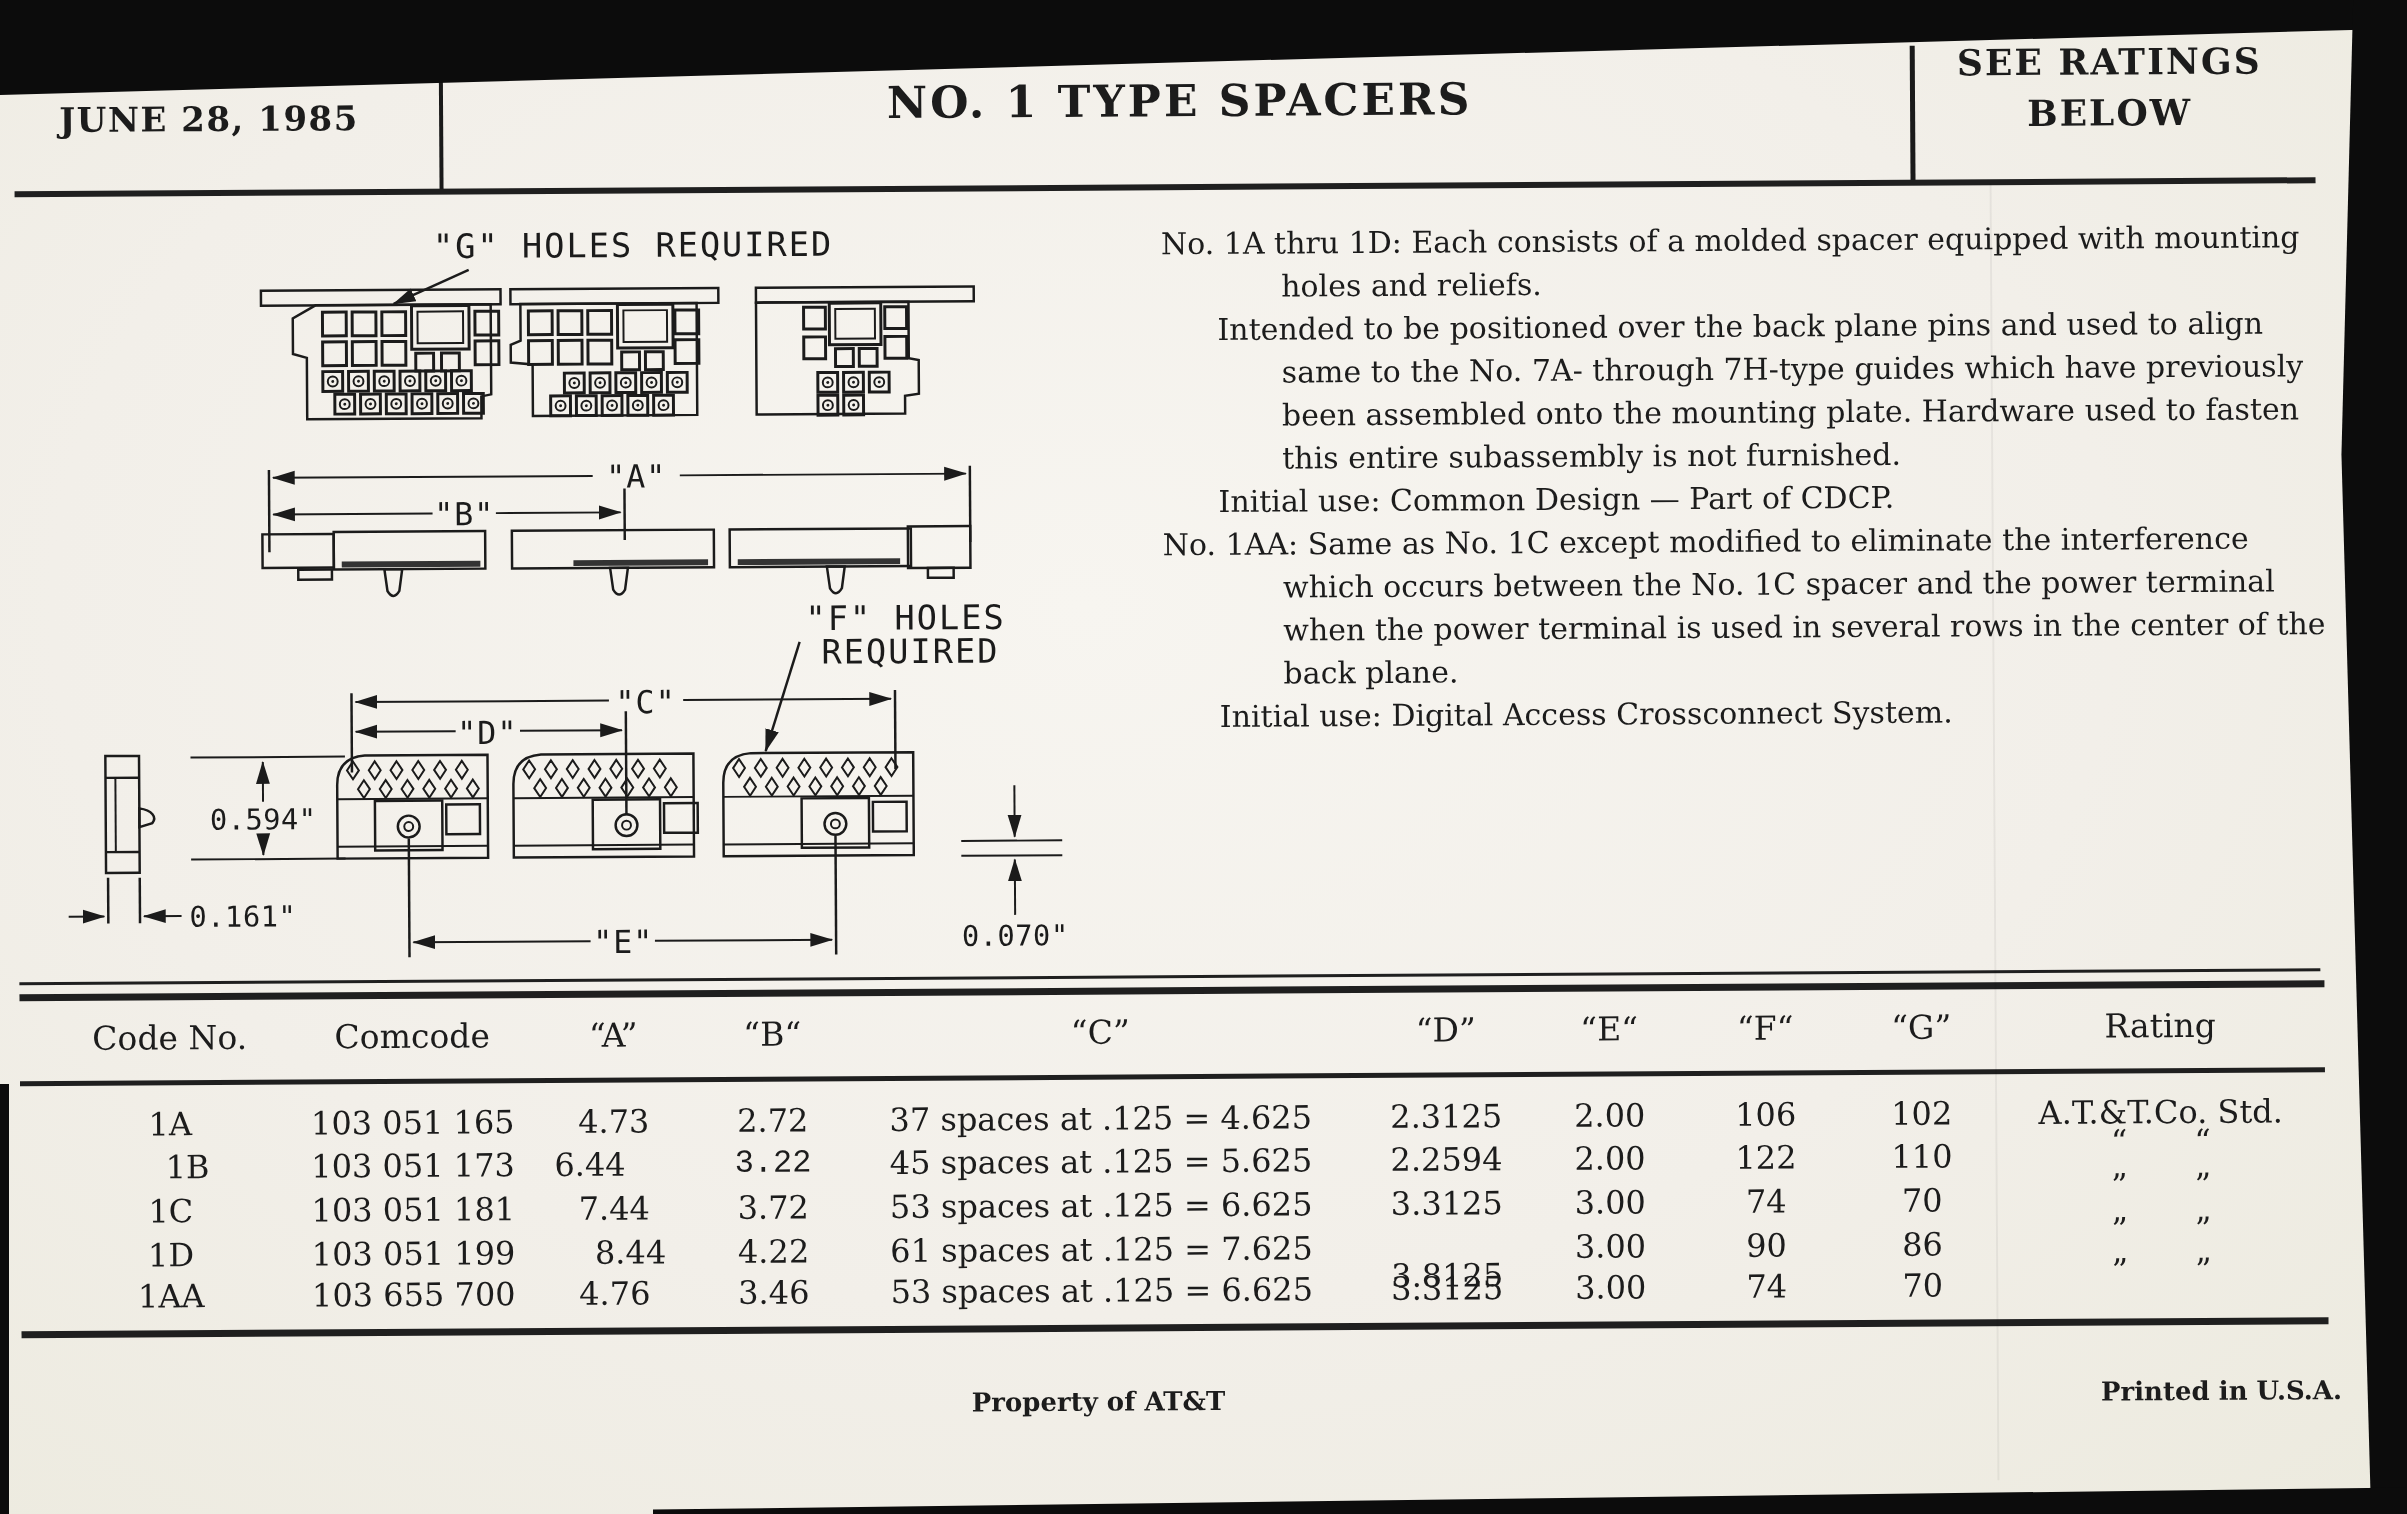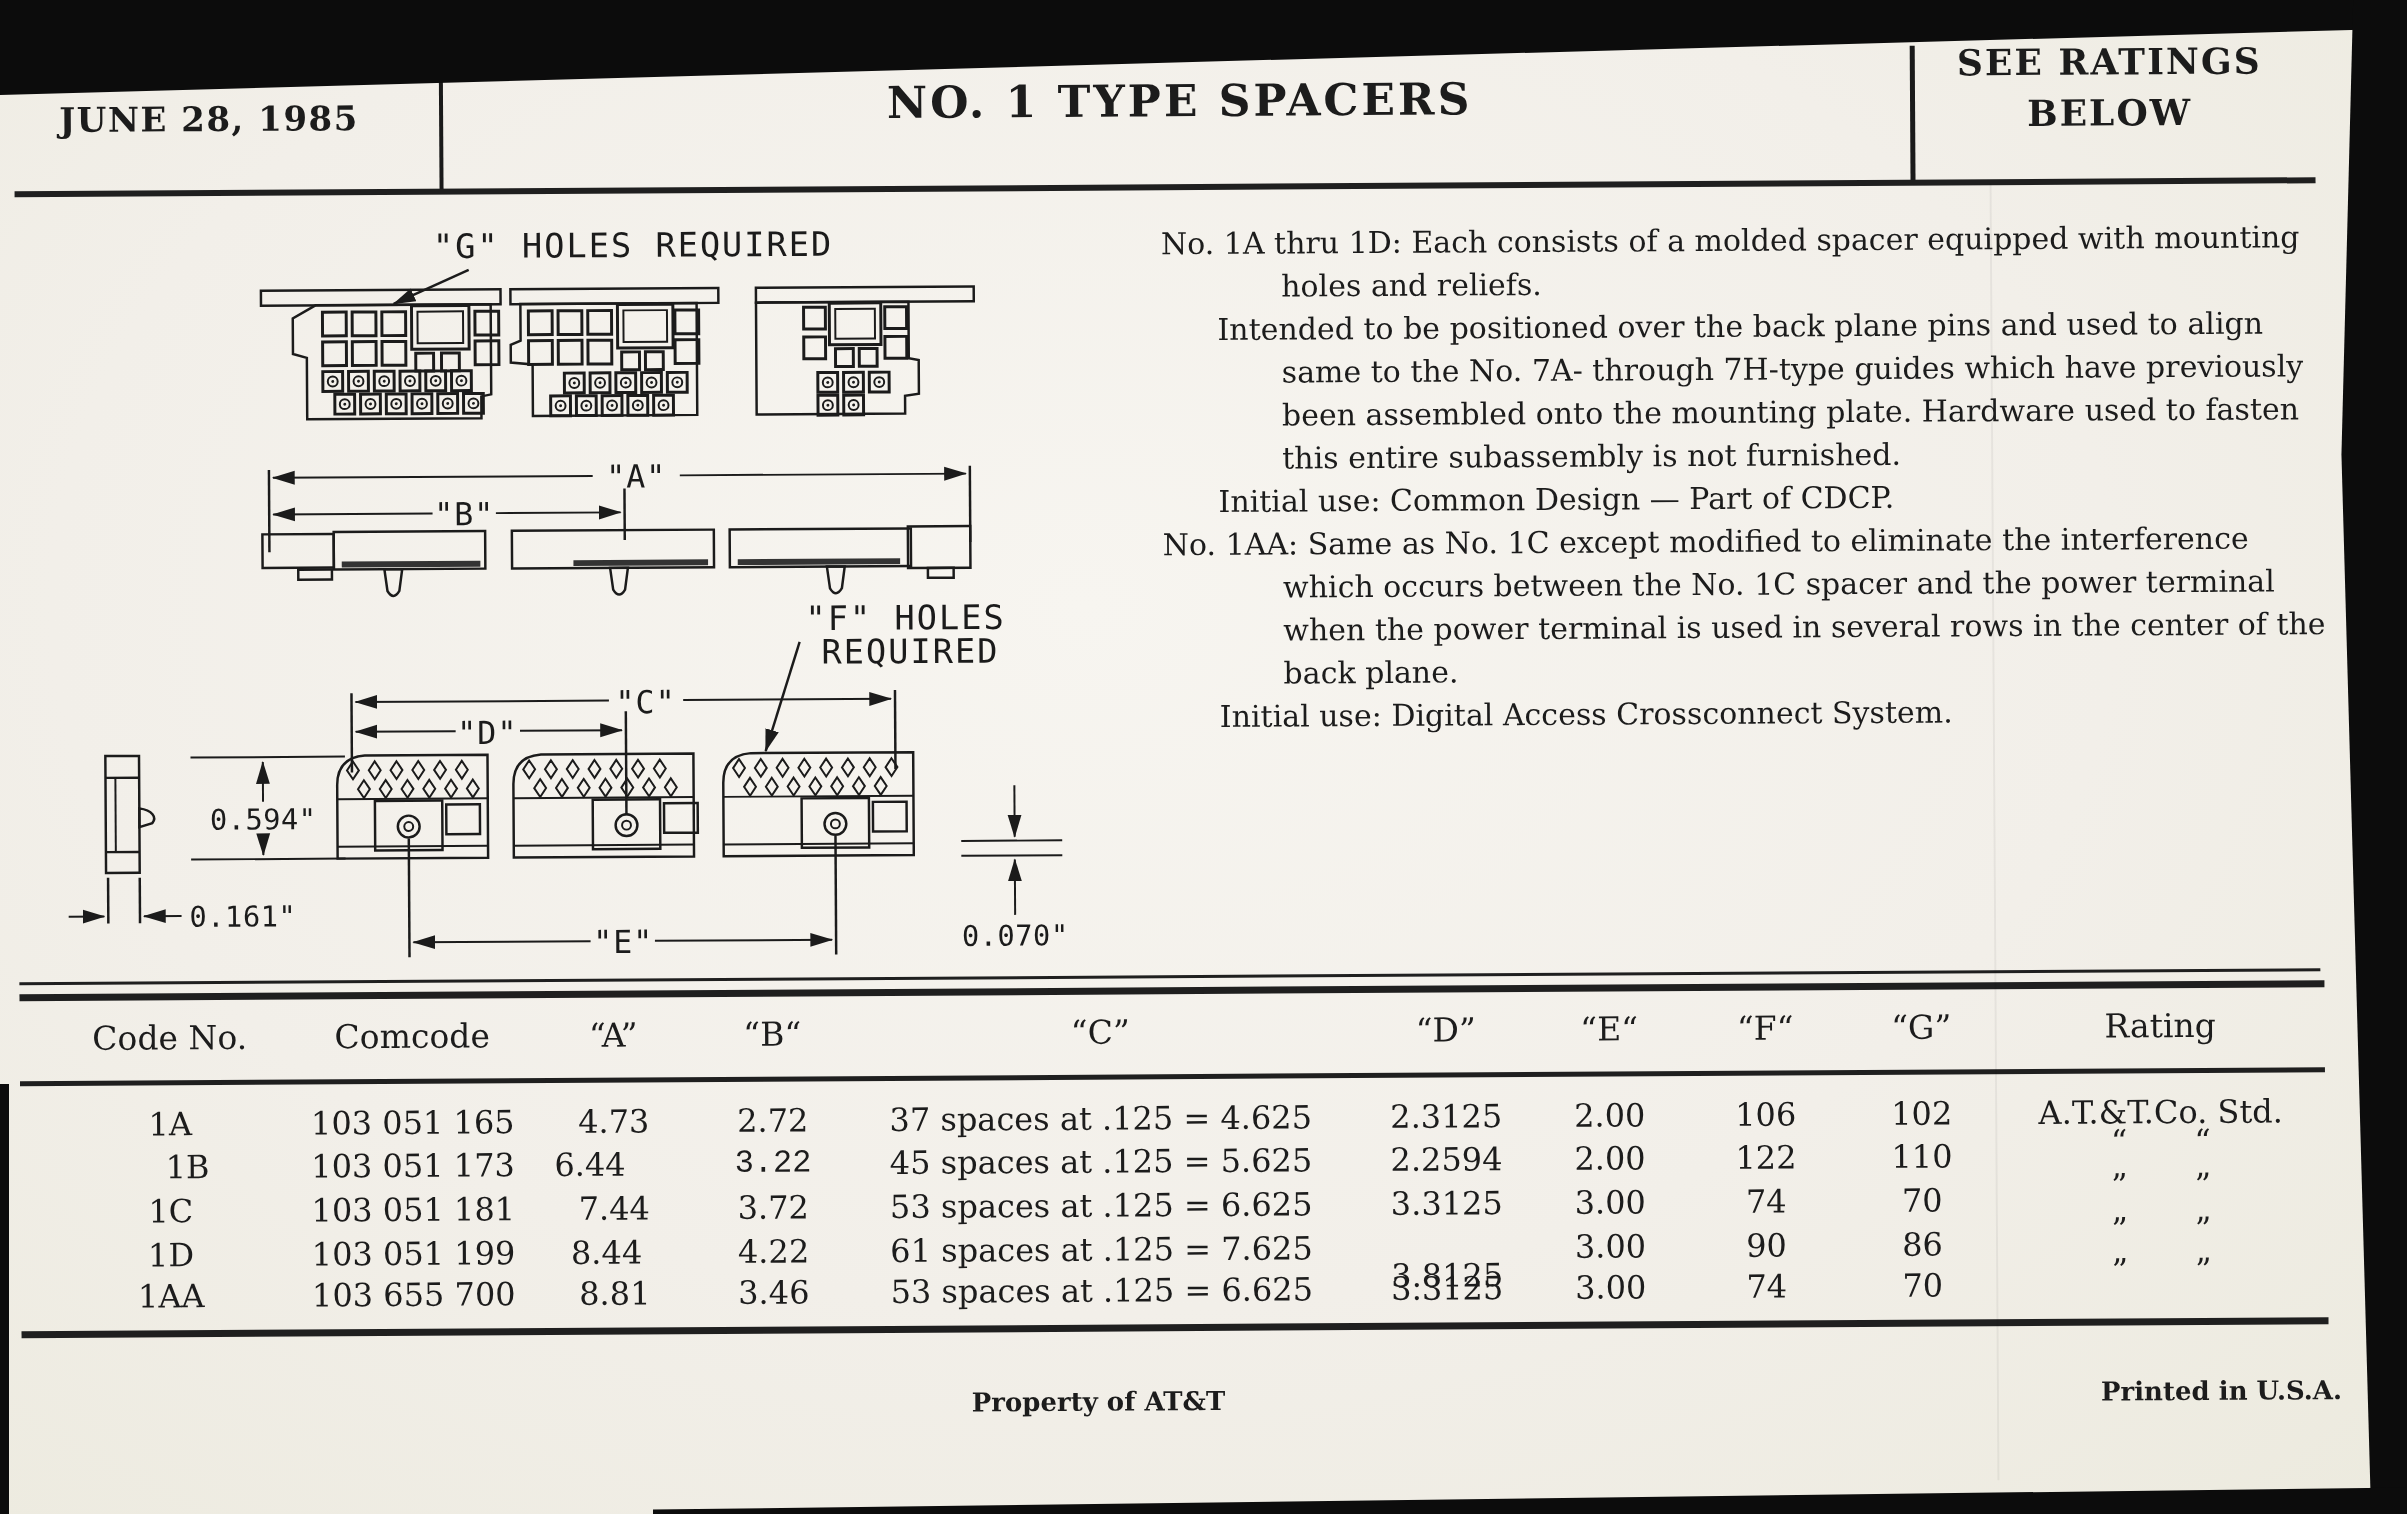--- a/index.html
+++ b/index.html
@@ -379,33 +379,33 @@
           <span class="tbl-cell" style="left: 851px; width: 495px;">53 spaces at .125 = 6.625</span>
           <span class="tbl-cell" style="left: 1365px; width: 158px;">3.3125</span>
           <span class="tbl-cell" style="left: 1538px; width: 139px;">3.00</span>
           <span class="tbl-cell" style="left: 1694px; width: 139px;">74</span>
           <span class="tbl-cell" style="left: 1850px; width: 139px;">70</span>
           <span class="tbl-cell" style="left: 1990px; width: 337px;"><span class="ditto">” ”</span></span>
         </div>
         <div class="trow" style="top: 1230px;">
           <span class="tbl-cell" style="left: 89px; width: 158px;">1D</span>
           <span class="tbl-cell" style="left: 282px; width: 257px;">103 051 199</span>
-          <span class="tbl-cell" style="left: 534px; width: 139px;">8.44</span>
+          <span class="tbl-cell" style="left: 558px; width: 139px;">8.44</span>
           <span class="tbl-cell" style="left: 701px; width: 139px;">4.22</span>
           <span class="tbl-cell" style="left: 851px; width: 495px;">61 spaces at .125 = 7.625</span>
           <span class="tbl-cell" style="left: 1365px; width: 158px; margin-top: 28px;">3.8125</span>
           <span class="tbl-cell" style="left: 1538px; width: 139px;">3.00</span>
           <span class="tbl-cell" style="left: 1694px; width: 139px;">90</span>
           <span class="tbl-cell" style="left: 1850px; width: 139px;">86</span>
           <span class="tbl-cell" style="left: 1990px; width: 337px;"><span class="ditto">” ”</span></span>
         </div>
         <div class="trow" style="top: 1271px;">
           <span class="tbl-cell" style="left: 89px; width: 158px;">1AA</span>
           <span class="tbl-cell" style="left: 282px; width: 257px;">103 655 700</span>
-          <span class="tbl-cell" style="left: 542px; width: 139px;">8.81</span>
+          <span class="tbl-cell" style="left: 542px; width: 139px;">4.76</span>
           <span class="tbl-cell" style="left: 701px; width: 139px;">3.46</span>
           <span class="tbl-cell" style="left: 851px; width: 495px;">53 spaces at .125 = 6.625</span>
           <span class="tbl-cell" style="left: 1365px; width: 158px;">3.3125</span>
           <span class="tbl-cell" style="left: 1538px; width: 139px;">3.00</span>
           <span class="tbl-cell" style="left: 1694px; width: 139px;">74</span>
           <span class="tbl-cell" style="left: 1850px; width: 139px;">70</span>
           <span class="tbl-cell" style="left: 1990px; width: 337px;"><span class="ditto">” ”</span></span>
         </div>
       </div>
 

